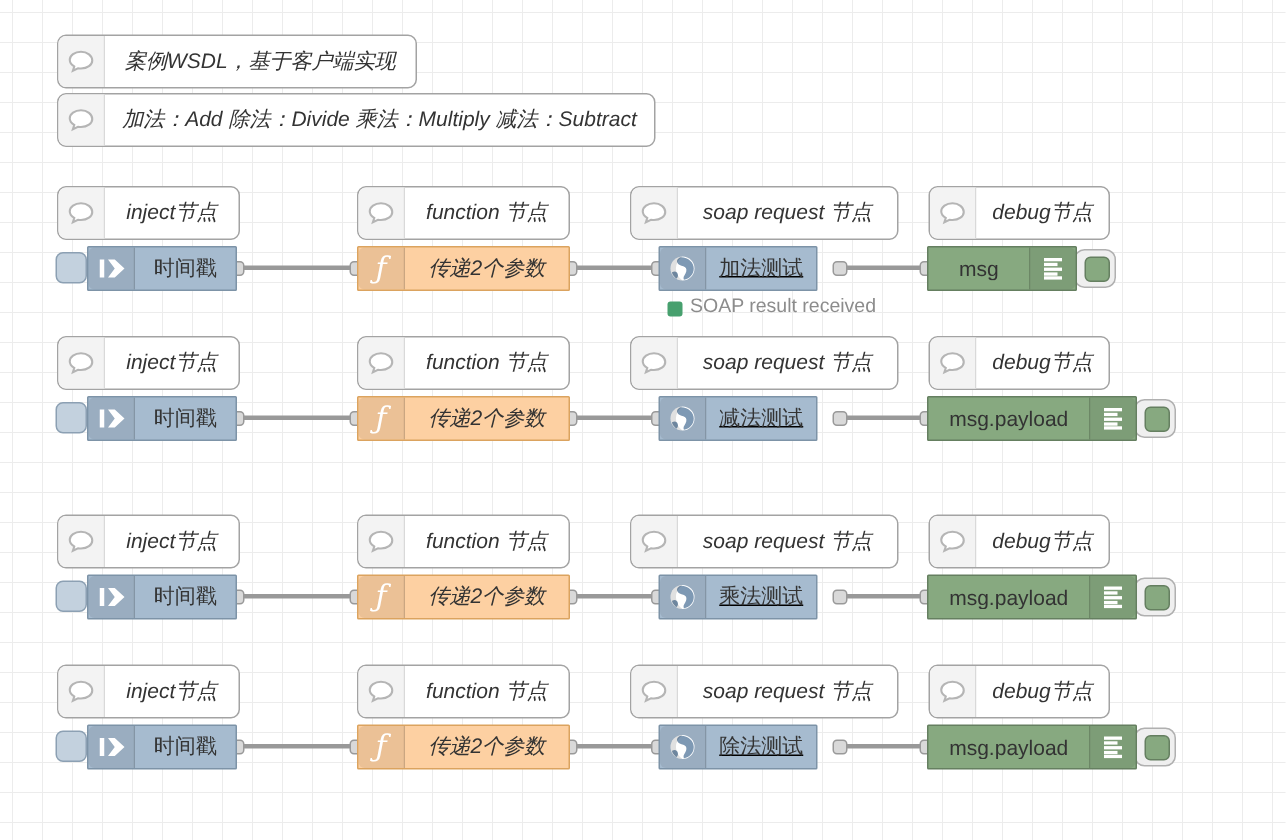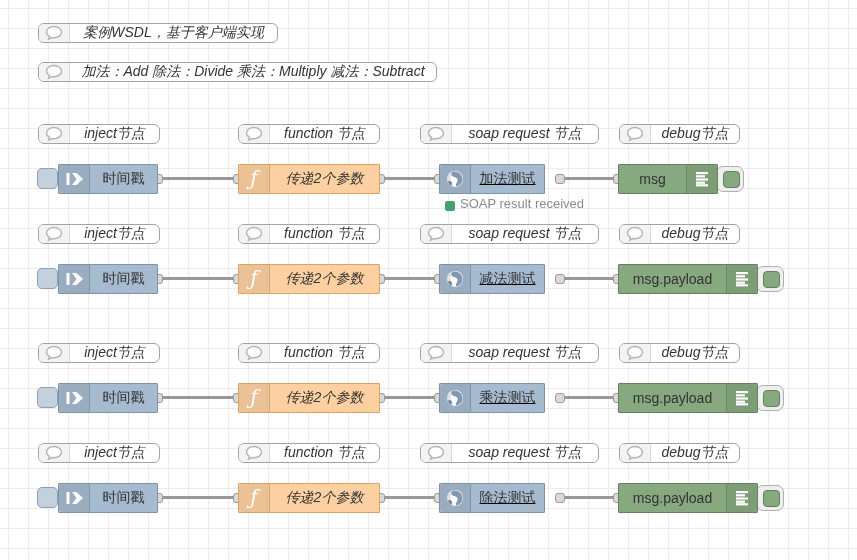--- a/index.html
+++ b/index.html
@@ -14,21 +14,21 @@
     background-color:#ffffff;
     background-image:
       linear-gradient(to right,#ececec 1px,transparent 1px),
       linear-gradient(to bottom,#ececec 1px,transparent 1px);
     background-size:20px 20px;
     background-position:8px 8px;
   }
 
   
   .comment-node{
-    position:absolute;height:20px;
+    position:absolute;height:36px;
     background:#fff;border:1px solid #a3a3a3;border-radius:6px;
     display:flex;align-items:center;box-sizing:border-box;z-index:2;
   }
   .c-icon{
     width:30px;align-self:stretch;flex:0 0 30px;
     background:#f3f3f3;border-right:1px solid #d9d9d9;
     border-radius:5px 0 0 5px;
     display:flex;align-items:center;justify-content:center;
   }
   .c-label{

